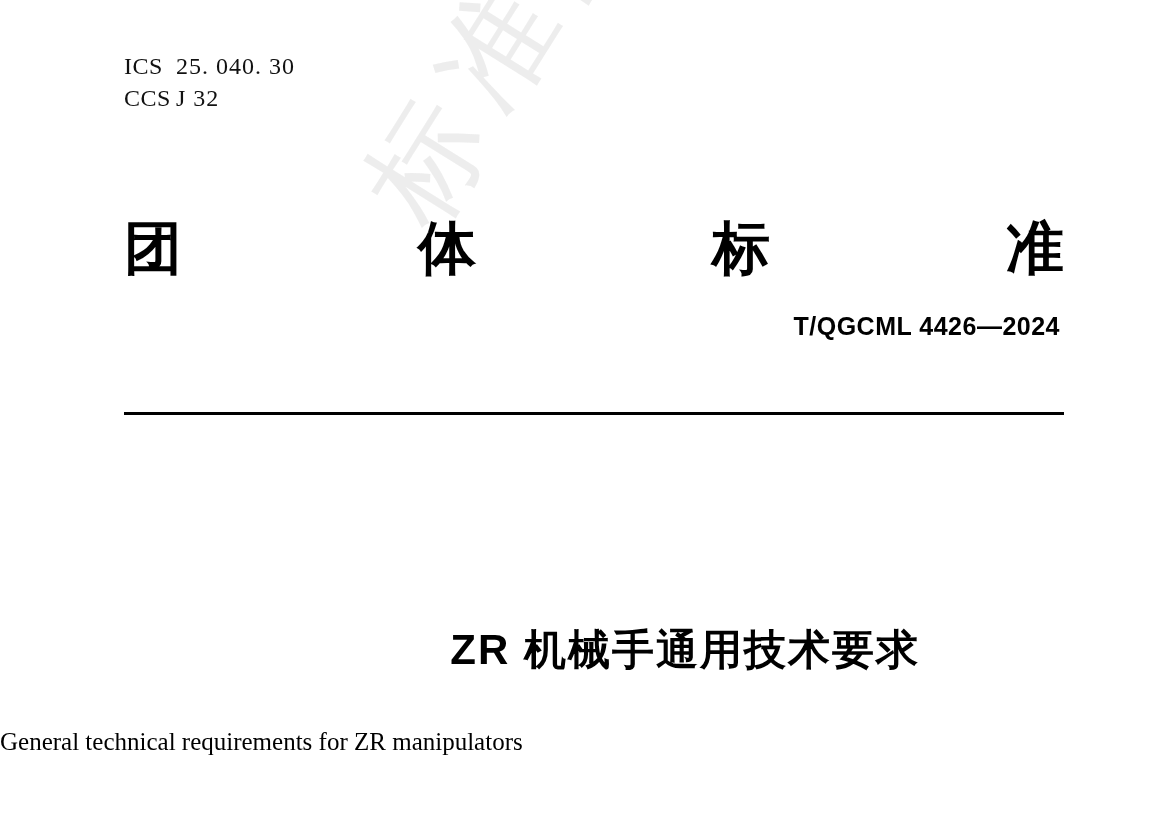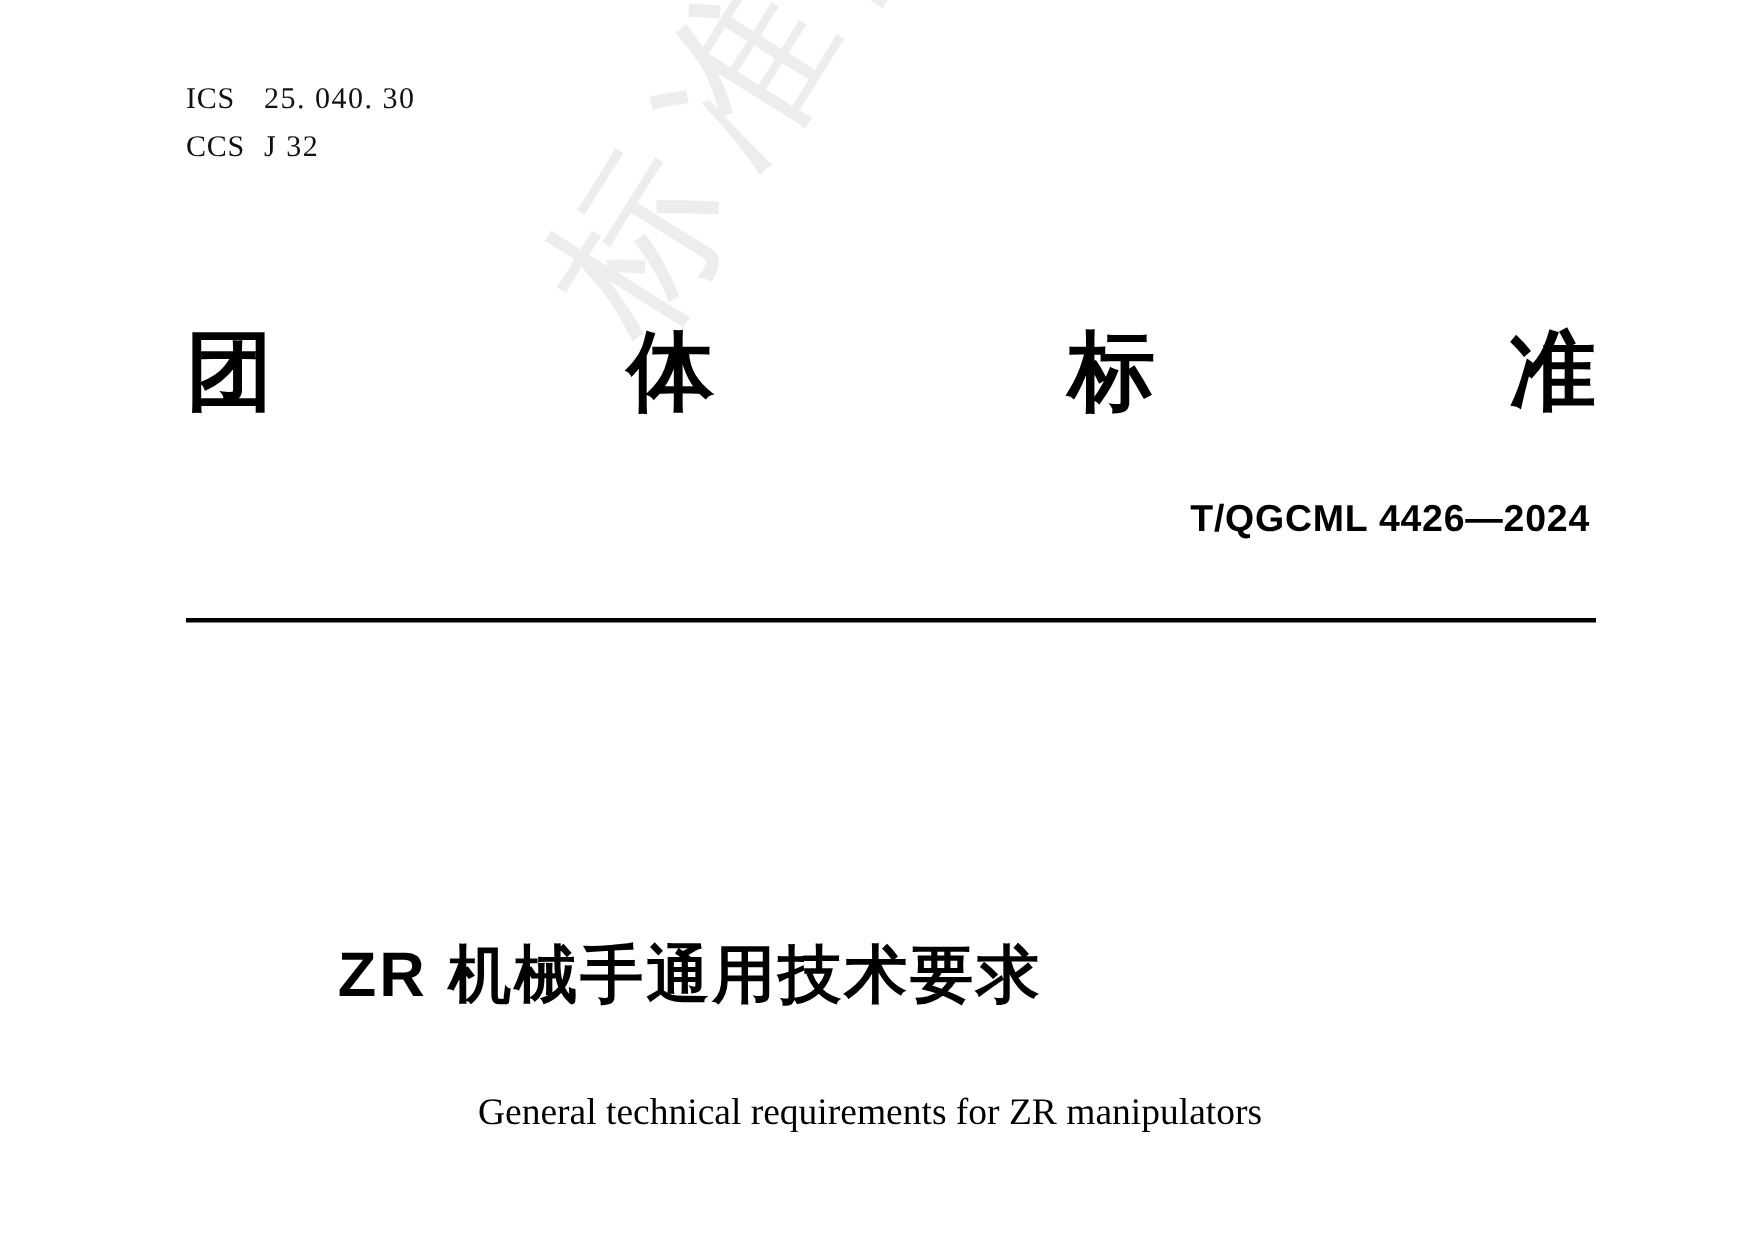--- a/index.html
+++ b/index.html
@@ -51,21 +51,21 @@
 
   
   .codes {
     position: absolute;
     left: 124px;
     top: 50px;
     z-index: 2;
   }
   .code-row {
     font-family: "Liberation Serif", serif;
-    font-size: 20px;
+    font-size: 24px;
     line-height: 32px;
     white-space: nowrap;
     letter-spacing: 0.5px;
   }
   .code-label {
     display: inline-block;
     width: 52px;
   }
   .code-value {
     letter-spacing: 1px;
@@ -94,54 +94,52 @@
     position: absolute;
     right: 100px;
     top: 312px;
     font-family: "Liberation Sans", sans-serif;
     font-weight: 700;
     font-size: 25px;
     letter-spacing: 0.5px;
     color: #000;
     z-index: 2;
     white-space: nowrap;
-    margin-top: 20px;
   }
 
   
   .rule {
     position: absolute;
     left: 124px;
     top: 412px;
     width: 940px;
     height: 3px;
     background: #000;
     z-index: 2;
   }
 
   
   .doc-title-cn {
     position: absolute;
     left: 0;
     top: 622px;
     width: 920px;
-    text-align: center;
+    text-align: right;
     font-family: "Liberation Sans", sans-serif;
     font-weight: 700;
     font-size: 42px;
     letter-spacing: 2px;
     color: #000;
     z-index: 2;
   }
   .doc-title-en {
     position: absolute;
     left: 0;
     top: 728px;
     width: 1160px;
-    text-align: center;
     font-family: "Liberation Serif", serif;
     font-size: 25px;
     color: #000;
     z-index: 2;
   }
 </style>
 </head>
 <body>
 
 <div class="page">

